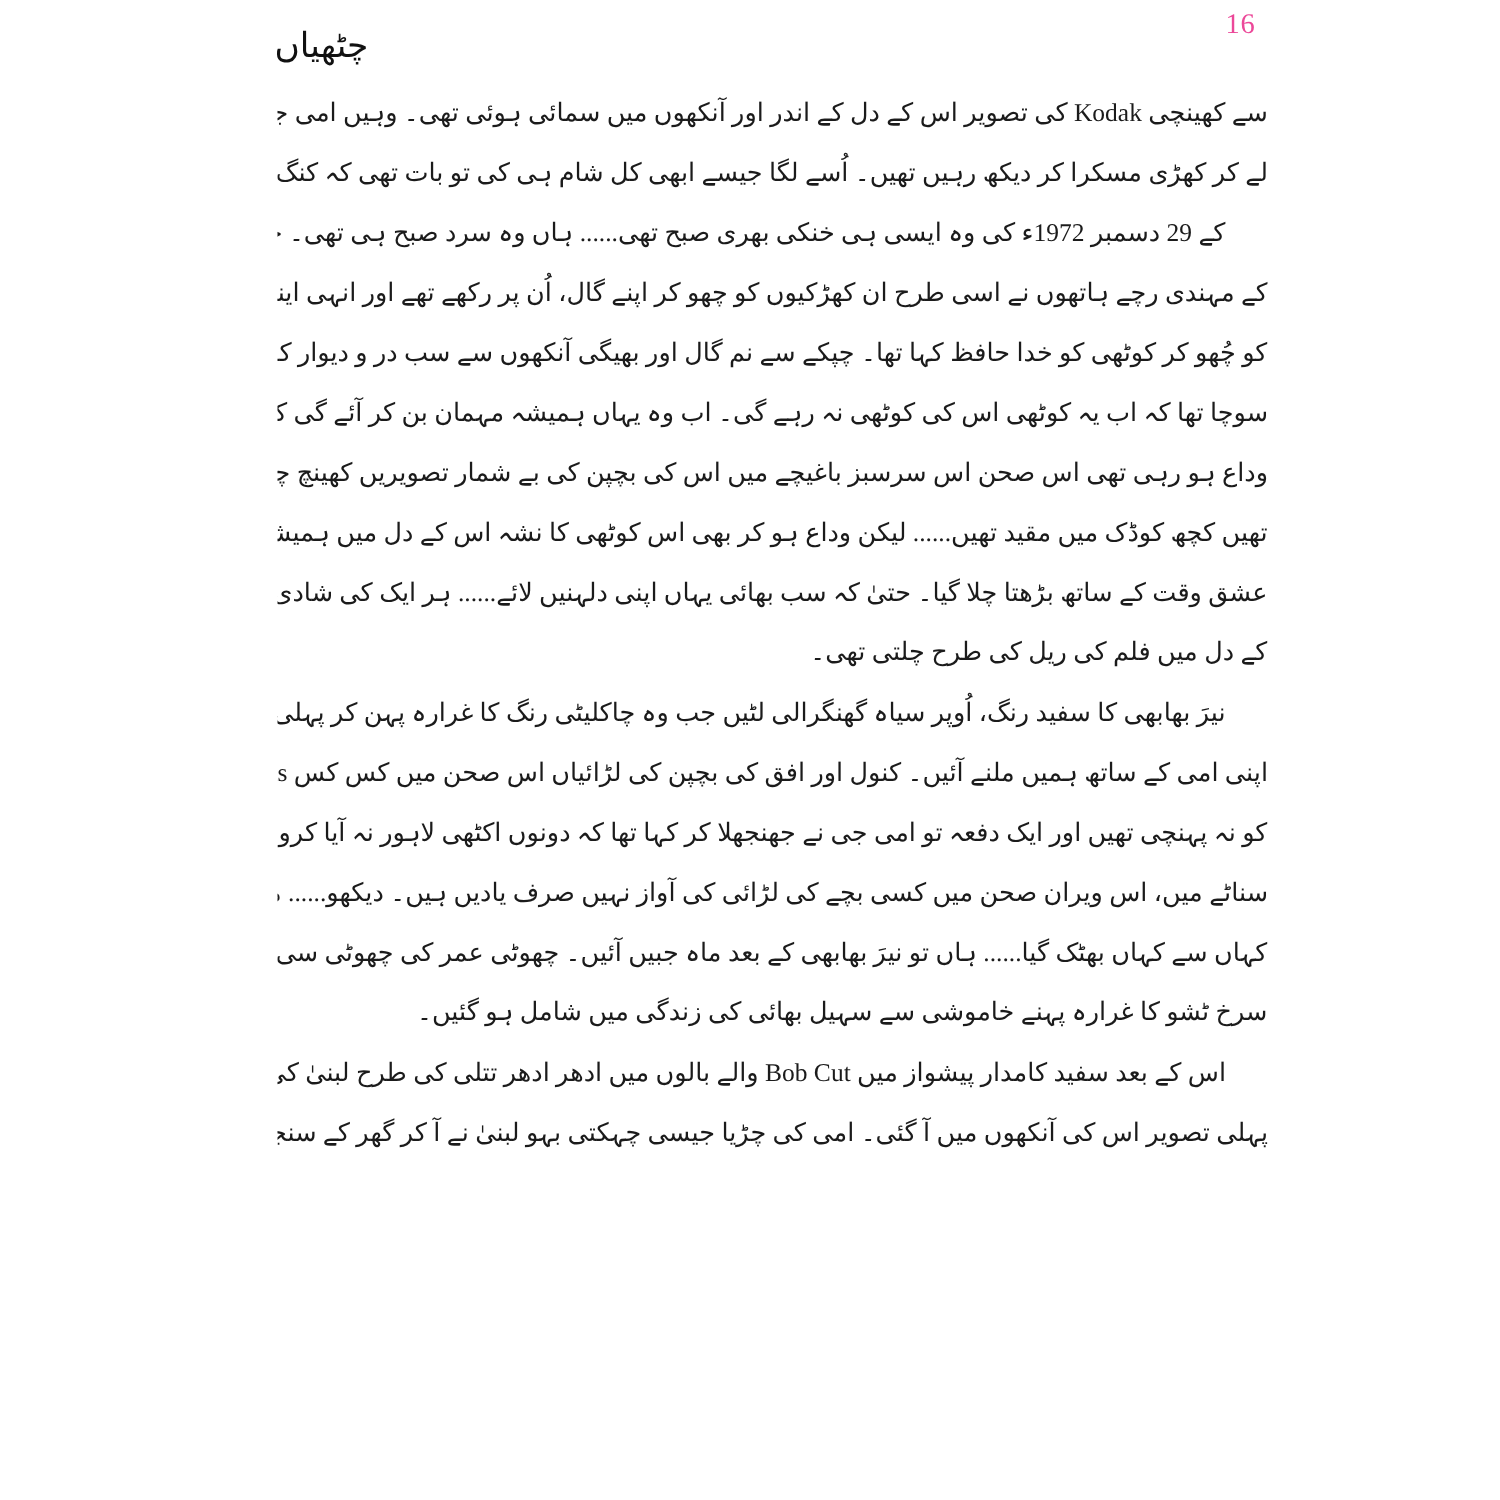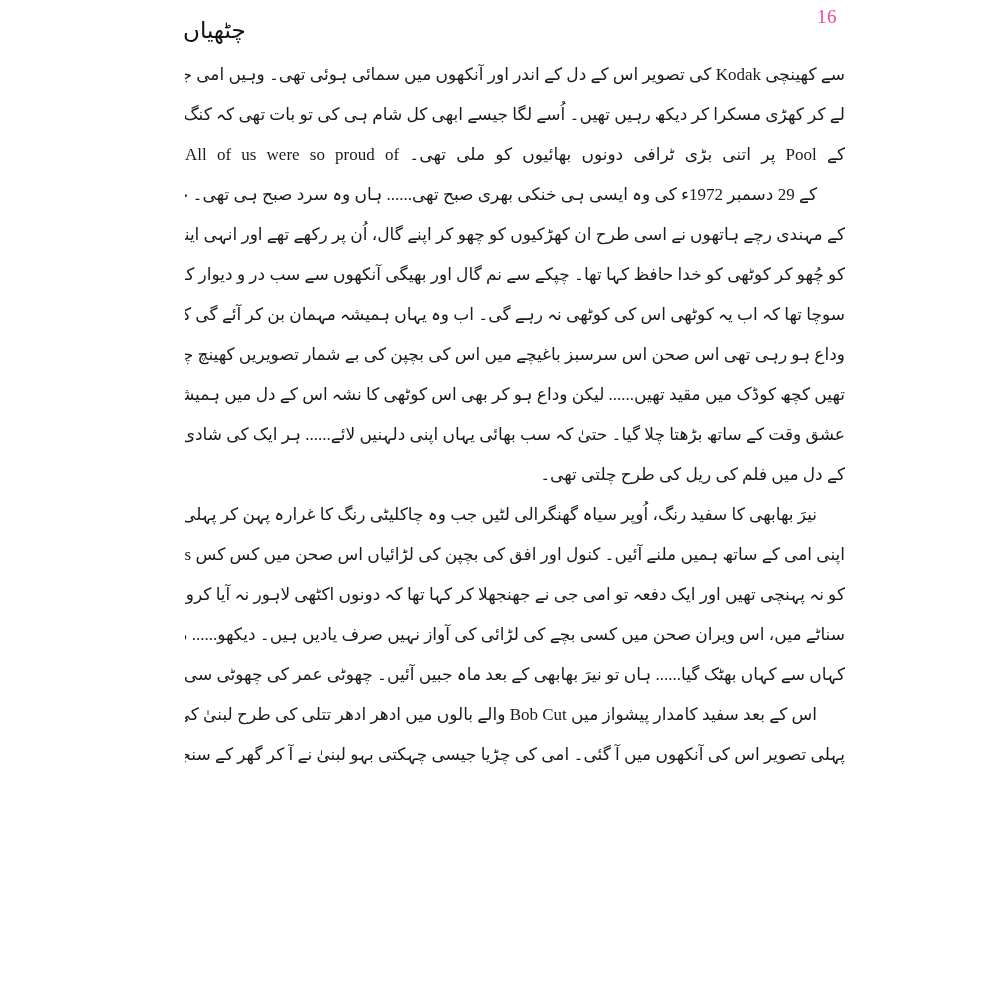--- a/index.html
+++ b/index.html
@@ -52,37 +52,37 @@
 <body>
 
 <div class="page">
   <span class="running-title">چٹھیاں</span>
   <span class="page-number">16</span>
 
   <main class="text-block">
       <div class="para">
         <div class="line" dir="rtl">سے کھینچی Kodak کی تصویر اس کے دل کے اندر اور آنکھوں میں سمائی ہوئی تھی۔ وہیں امی جی کنگھی</div>
         <div class="line" dir="rtl">لے کر کھڑی مسکرا کر دیکھ رہیں تھیں۔ اُسے لگا جیسے ابھی کل شام ہی کی تو بات تھی کہ کنگ ایڈورڈ</div>
-        <div class="line" dir="rtl">کے Pool پر اتنی بڑی ٹرافی دونوں بھائیوں کو ملی تھی۔ All of us were so proud of</div>
       </div>
       <div class="para">
         <div class="line indent" dir="rtl">کے 29 دسمبر 1972ء کی وہ ایسی ہی خنکی بھری صبح تھی...... ہاں وہ سرد صبح ہی تھی۔ جب اس</div>
         <div class="line" dir="rtl">کے مہندی رچے ہاتھوں نے اسی طرح ان کھڑکیوں کو چھو کر اپنے گال، اُن پر رکھے تھے اور انہی اینٹوں</div>
         <div class="line" dir="rtl">کو چُھو کر کوٹھی کو خدا حافظ کہا تھا۔ چپکے سے نم گال اور بھیگی آنکھوں سے سب در و دیوار کو خیر باد کہا تھا اور</div>
         <div class="line" dir="rtl">سوچا تھا کہ اب یہ کوٹھی اس کی کوٹھی نہ رہے گی۔ اب وہ یہاں ہمیشہ مہمان بن کر آئے گی کیونکہ رات کو</div>
         <div class="line" dir="rtl">وداع ہو رہی تھی اس صحن اس سرسبز باغیچے میں اس کی بچپن کی بے شمار تصویریں کھینچ چکی تھیں کچھ دل میں</div>
         <div class="line" dir="rtl">تھیں کچھ کوڈک میں مقید تھیں...... لیکن وداع ہو کر بھی اس کوٹھی کا نشہ اس کے دل میں ہمیشہ رہا اور یہ</div>
         <div class="line" dir="rtl">عشق وقت کے ساتھ بڑھتا چلا گیا۔ حتیٰ کہ سب بھائی یہاں اپنی دلہنیں لائے...... ہر ایک کی شادی اس</div>
         <div class="line last" dir="rtl">کے دل میں فلم کی ریل کی طرح چلتی تھی۔</div>
       </div>
       <div class="para">
         <div class="line indent" dir="rtl">نیرَ بھابھی کا سفید رنگ، اُوپر سیاہ گھنگرالی لٹیں جب وہ چاکلیٹی رنگ کا غرارہ پہن کر پہلی دفعہ</div>
         <div class="line" dir="rtl">اپنی امی کے ساتھ ہمیں ملنے آئیں۔ کنول اور افق کی بچپن کی لڑائیاں اس صحن میں کس کس heights</div>
         <div class="line" dir="rtl">کو نہ پہنچی تھیں اور ایک دفعہ تو امی جی نے جھنجھلا کر کہا تھا کہ دونوں اکٹھی لاہور نہ آیا کرو۔ اب اس</div>
         <div class="line" dir="rtl">سناٹے میں، اس ویران صحن میں کسی بچے کی لڑائی کی آواز نہیں صرف یادیں ہیں۔ دیکھو...... میرا ذہن</div>
         <div class="line" dir="rtl">کہاں سے کہاں بھٹک گیا...... ہاں تو نیرَ بھابھی کے بعد ماہ جبیں آئیں۔ چھوٹی عمر کی چھوٹی سی وہ</div>
+        <div class="line last" dir="rtl">سرخ ٹشو کا غرارہ پہنے خاموشی سے سہیل بھائی کی زندگی میں شامل ہو گئیں۔</div>
       </div>
       <div class="para">
         <div class="line indent" dir="rtl">اس کے بعد سفید کامدار پیشواز میں Bob Cut والے بالوں میں ادھر ادھر تتلی کی طرح لبنیٰ کی</div>
         <div class="line" dir="rtl">پہلی تصویر اس کی آنکھوں میں آ گئی۔ امی کی چڑیا جیسی چہکتی بہو لبنیٰ نے آ کر گھر کے سنجیدہ ماحول کو</div>
       </div>
     </main>
 </div>
 
 </body></html>

